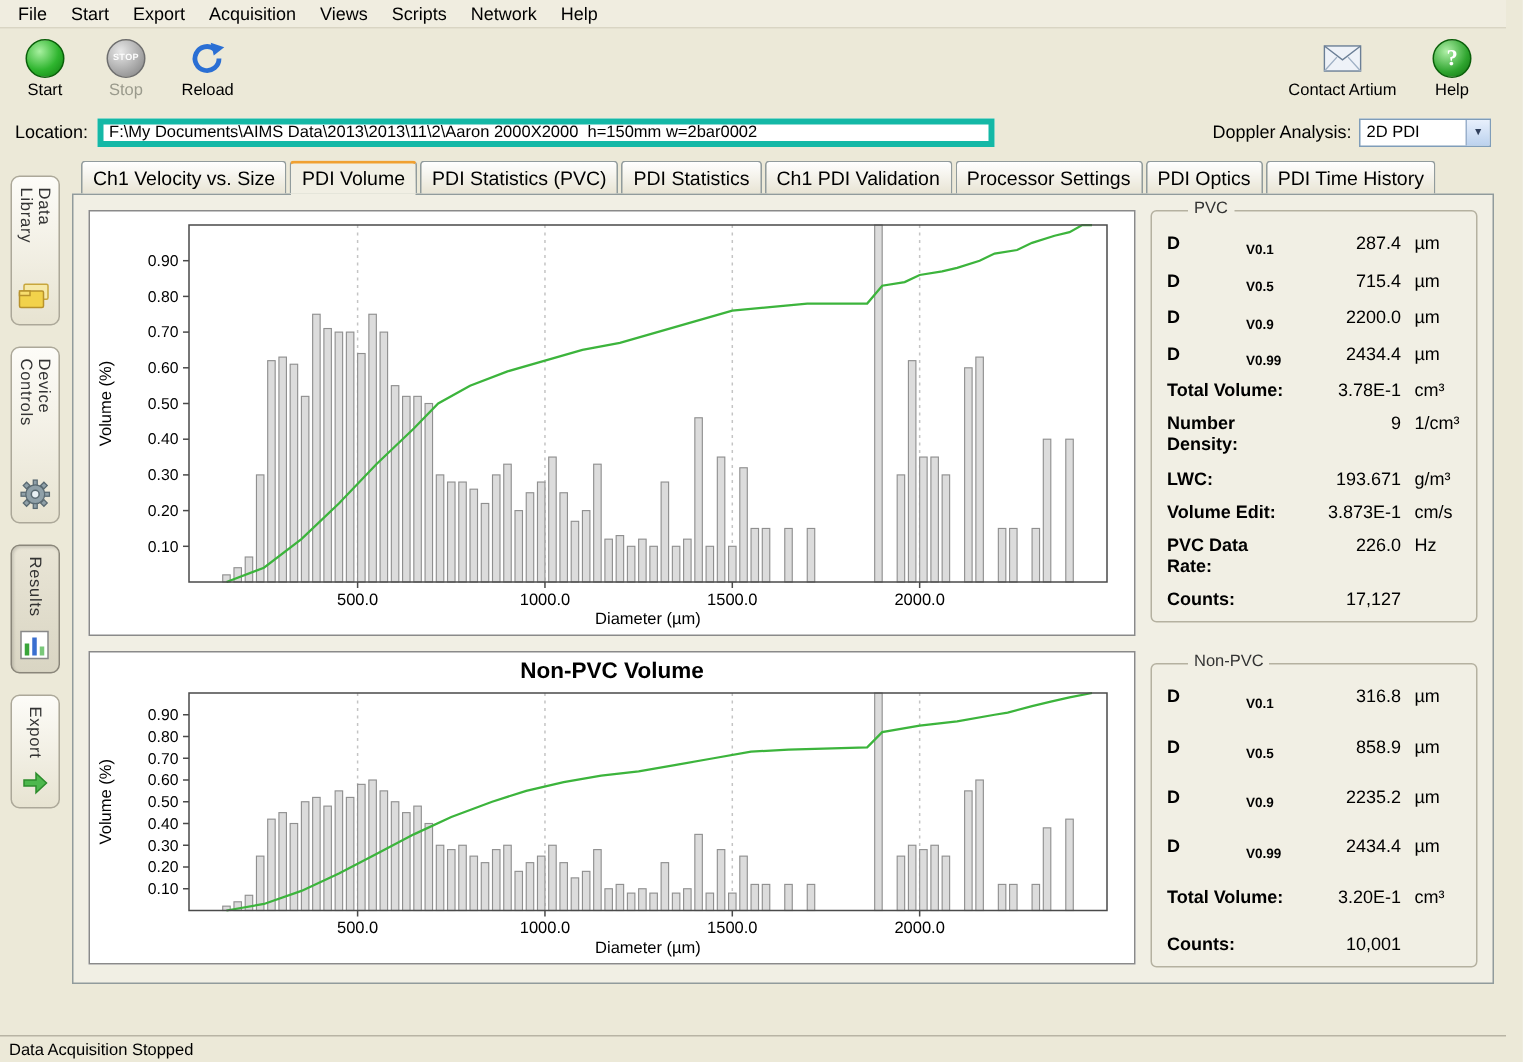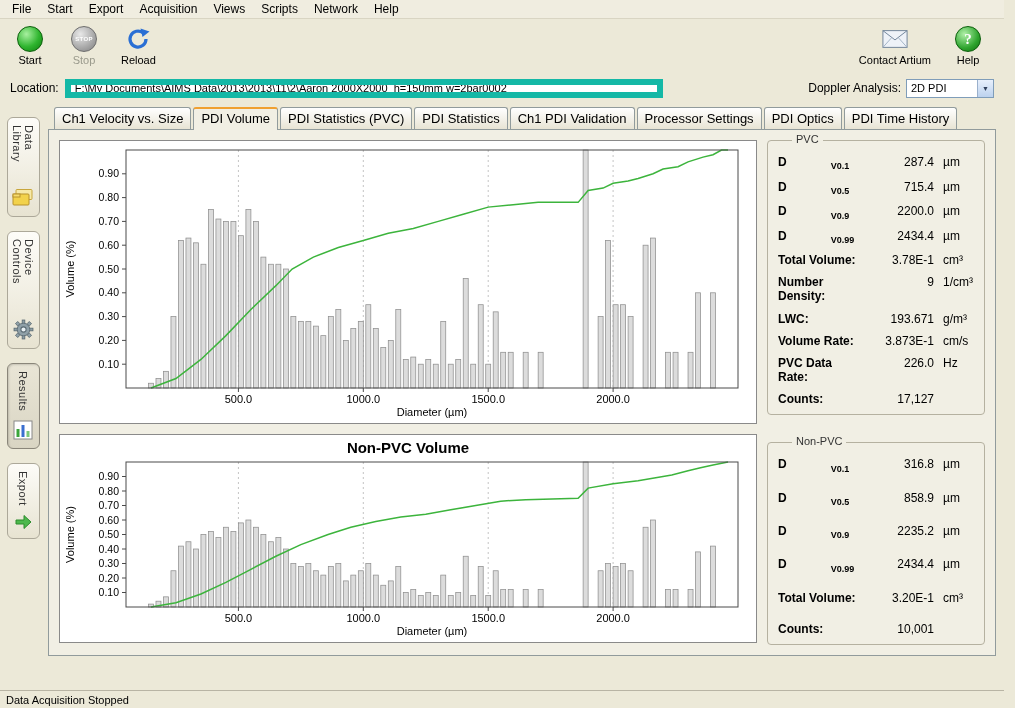--- a/index.html
+++ b/index.html
@@ -18,21 +18,21 @@
   .tool-label { font-size:11px; }
   .icon-circle { width:26px; height:26px; border-radius:50%; display:flex; align-items:center; justify-content:center; }
   .icon-start { background:radial-gradient(circle at 35% 30%, #a8f0a0, #2fb52f 55%, #0e7d0e); border:1px solid #0a5f0a; }
   .icon-stop { background:radial-gradient(circle at 35% 30%, #e8e8e8, #a8a8a8 60%, #7e7e7e); border:1px solid #6e6e6e; }
   .stop-text { font-size:6px; font-weight:bold; color:#fdfdfd; letter-spacing:0.3px; }
   .icon-help { background:radial-gradient(circle at 35% 30%, #b0f0a8, #2fa52f 60%, #0d6e0d); border:1px solid #0a5f0a; color:#fff; font-weight:bold; font-size:15px; font-family:"Liberation Serif", serif; }
   .tool-btn.disabled .tool-label { color:#9a9a8c; }
 
   
   .locationbar { height:26px; display:flex; align-items:center; gap:6px; padding:0 10px 4px 10px; }
-  .loc-input { width:598px; height:19px; border:6px solid #14b8a6; background:#fff; font-family:"Liberation Sans", sans-serif; font-size:11px; padding:1px 4px; }
+  .loc-input { width:598px; height:19px; border:4px solid #14b8a6; background:#fff; font-family:"Liberation Sans", sans-serif; font-size:11px; padding:1px 4px; }
   .doppler-wrap { margin-left:auto; display:flex; align-items:center; gap:5px; }
   .dropdown { width:88px; height:19px; border:1px solid #7f9db9; background:#fff; display:flex; align-items:center; }
   .dd-value { flex:1; padding:0 4px; font-size:11px; }
   .dd-arrow { width:16px; height:100%; display:flex; align-items:center; justify-content:center; font-size:7px; color:#30405c; background:linear-gradient(#e8f0fc,#bcd2ee); border-left:1px solid #9ab0cc; }
 
   
   .main { flex:1; display:flex; min-height:0; }
   .sidebar { width:46px; display:flex; flex-direction:column; align-items:center; gap:14px; padding-top:14px; }
   .side-tab { width:33px; border:1px solid #aca899; border-radius:6px; background:linear-gradient(#fdfcf8,#e7e3d1); display:flex; flex-direction:column; align-items:center; justify-content:space-between; padding:7px 0 5px; cursor:default; }
   .side-tab.active { background:linear-gradient(#e9e5d6,#d9d5c3); border-color:#8a867a; box-shadow:inset 1px 1px 2px rgba(0,0,0,0.15); }
@@ -429,21 +429,21 @@
                   <span class="stat-label">Number Density:</span>
                   <span class="stat-value">9</span>
                   <span class="stat-unit">1/cm³</span>
                 </div>
                 <div class="stat-row">
                   <span class="stat-label">LWC:</span>
                   <span class="stat-value">193.671</span>
                   <span class="stat-unit">g/m³</span>
                 </div>
                 <div class="stat-row">
-                  <span class="stat-label">Volume Rate:</span>
+                  <span class="stat-label">Volume Edit:</span>
                   <span class="stat-value">3.873E-1</span>
                   <span class="stat-unit">cm/s</span>
                 </div>
                 <div class="stat-row">
                   <span class="stat-label">PVC Data Rate:</span>
                   <span class="stat-value">226.0</span>
                   <span class="stat-unit">Hz</span>
                 </div>
                 <div class="stat-row">
                   <span class="stat-label">Counts:</span>

